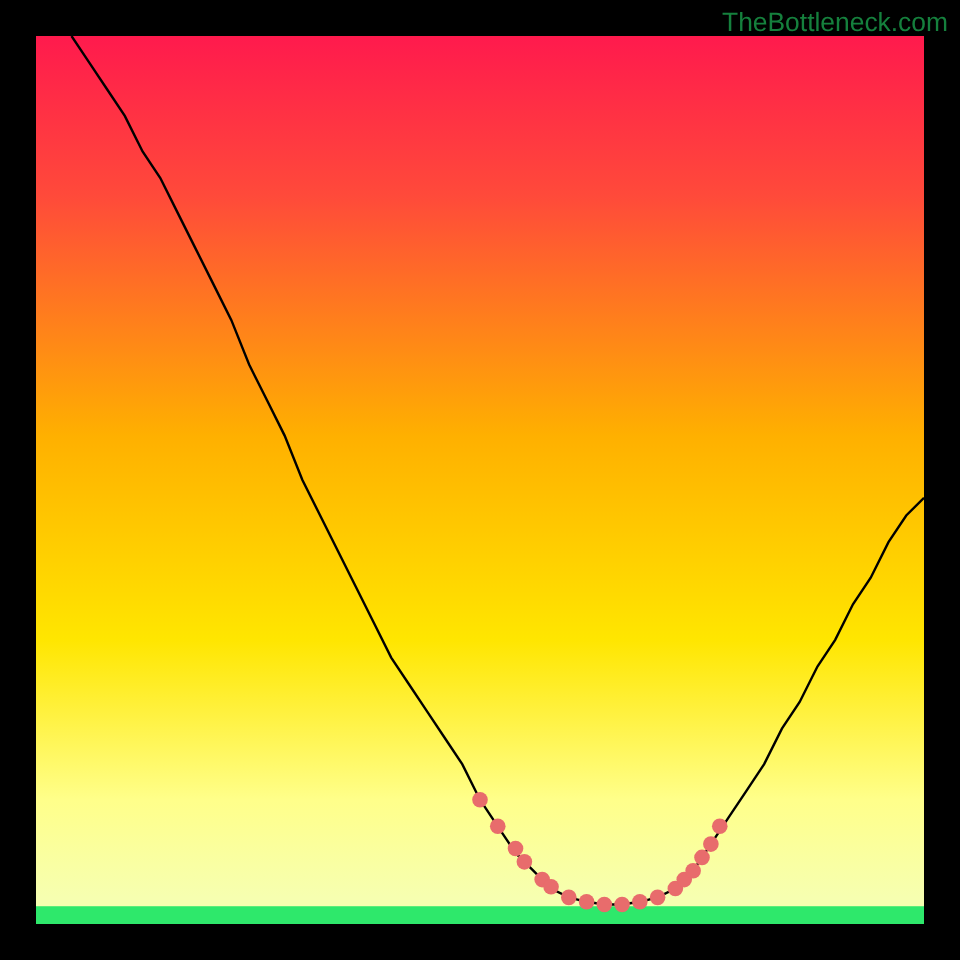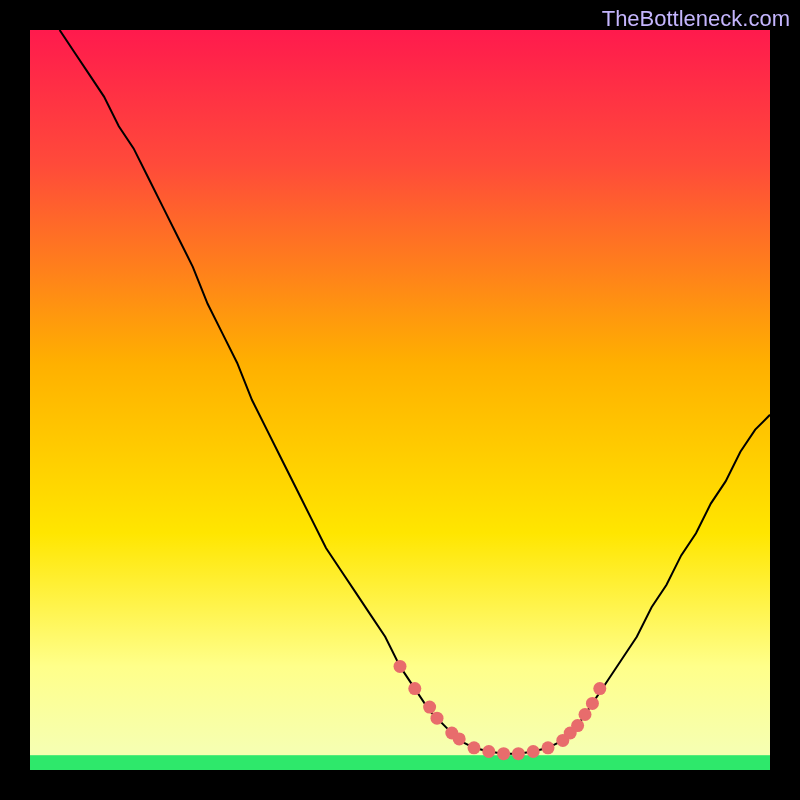--- a/index.html
+++ b/index.html
@@ -24,21 +24,21 @@
     top: 0;
     width: 740px;
     height: 740px;
   }
   .watermark {
     position: absolute;
     top: 6px;
     right: 10px;
     font-family: Arial, Helvetica, sans-serif;
     font-size: 22px;
-    color: #c4b5fd;
+    color: #15803d;
     font-weight: 500;
   }
 </style>
 </head>
 <body>
 
 <div class="frame">
   <svg class="plot-area" viewBox="0 0 740 740" preserveAspectRatio="none">
     <defs>
       <linearGradient id="bg-grad" x1="0" y1="0" x2="0" y2="1">

